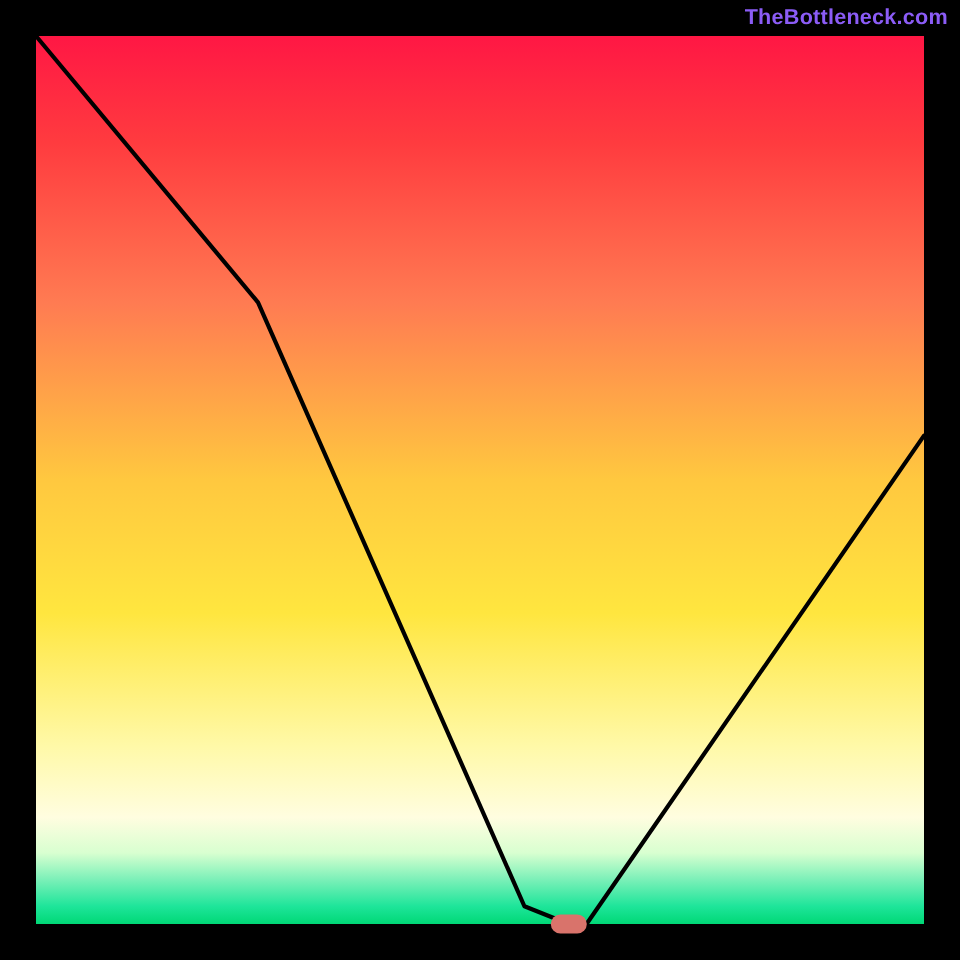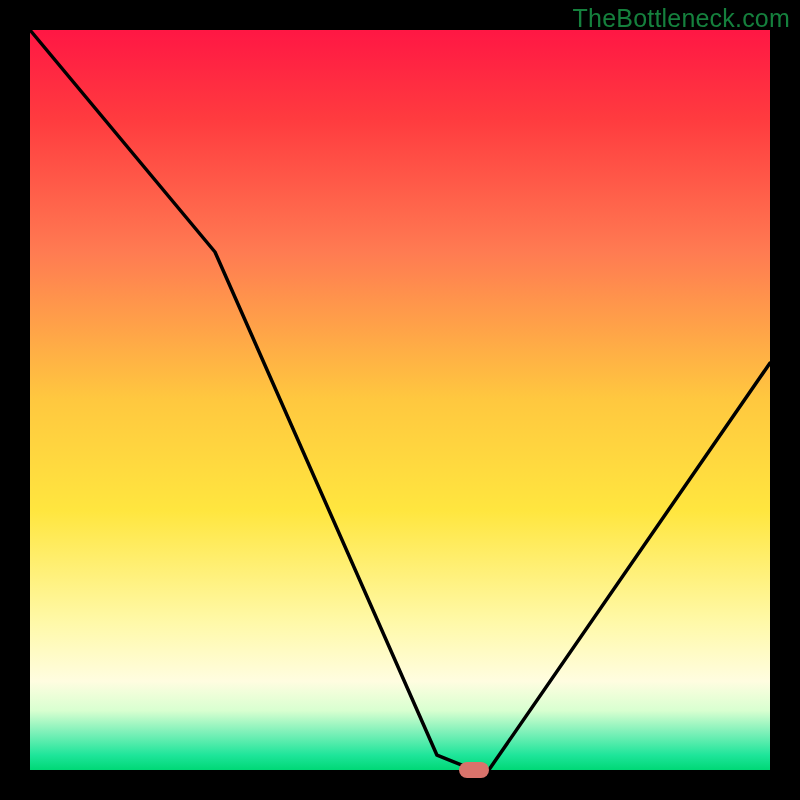--- a/index.html
+++ b/index.html
@@ -10,23 +10,23 @@
   }
   .chart-wrapper {
     width: 800px;
     height: 800px;
     position: relative;
   }
   .watermark {
     position: absolute;
     top: 4px;
     right: 10px;
-    color: #15803d;
-    font-size: 25px;
-    font-weight: 400;
+    color: #8b5cf6;
+    font-size: 18px;
+    font-weight: 700;
     z-index: 10;
     letter-spacing: 0.2px;
   }
   svg {
     display: block;
   }
 </style>
 </head>
 <body>
 

